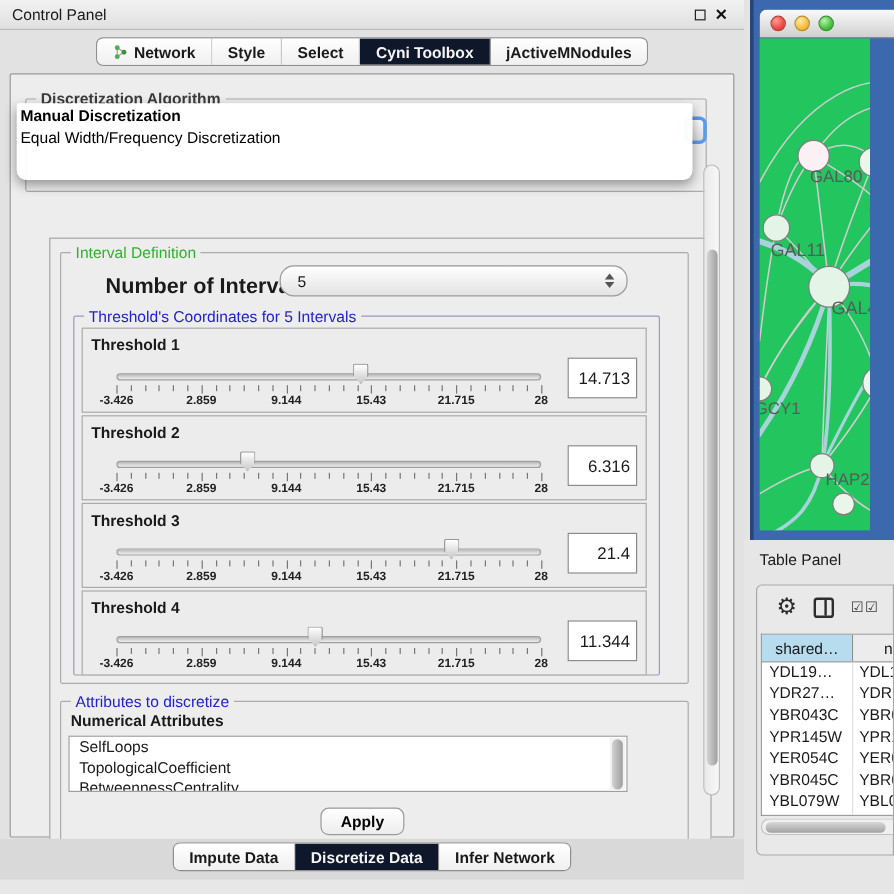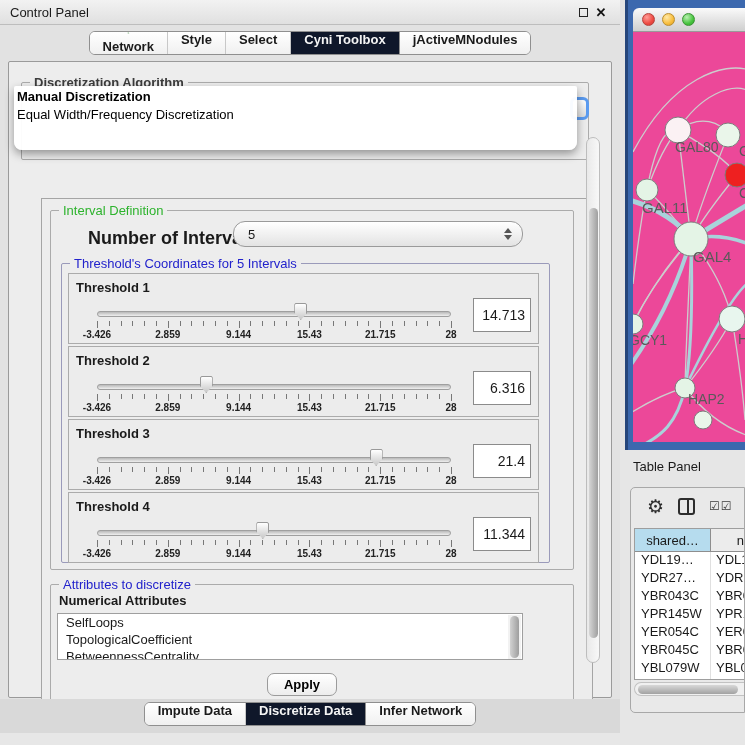--- a/index.html
+++ b/index.html
@@ -14,21 +14,21 @@
     background:linear-gradient(#f2f2f2,#e0e0e0); border-bottom:1px solid #bdbdbd;
     display:flex; align-items:center; padding:0 10px; font-size:13px; }
   .cp-title { flex:1; }
   .win-btn { width:18px; height:18px; display:flex; align-items:center; justify-content:center; cursor:default; }
   .sq-icon { width:9px; height:9px; border:1.5px solid #222; }
   .x-icon { font-size:13px; font-weight:bold; color:#111; }
 
   .tabrow { left:0; top:28px; width:620px; height:30px; display:flex; justify-content:center; align-items:center; }
   .tabgroup { display:flex; border:1px solid #8f8f8f; border-radius:6px; background:#fdfdfd; overflow:hidden; height:24px; }
   .tab { display:flex; align-items:center; gap:5px; padding:0 13px; font-size:13px; font-weight:bold;
-         color:#1a1a1a; border-right:1px solid #c8c8c8; background:linear-gradient(#ffffff,#f0f0f0); white-space:nowrap;flex-direction:column; }
+         color:#1a1a1a; border-right:1px solid #c8c8c8; background:linear-gradient(#ffffff,#f0f0f0); white-space:nowrap; }
   .tab:last-child { border-right:none; }
   .tab.sel { background:#0f172a; color:#f4f4f4; border-right-color:#8e8e8e; }
   .net-icon { width:13px; height:13px; }
 
   .cp-content { left:8px; top:61px; width:604px; height:637px; background:#ededed;
     border:1px solid #9a9a9a; border-radius:2px; }
 
   .group { position:absolute; border:1px solid #ababab; border-radius:2px; }
   .group-title { position:absolute; top:-8px; left:8px; background:#ededed; padding:0 4px;
     font-size:13px; white-space:nowrap; }
@@ -93,21 +93,21 @@
 
   
   .netwin { left:625px; top:0; width:120px; height:450px; background:#3c68ae; border-left:3px solid #27477c; }
   .mac-titlebar { left:633px; top:8px; width:112px; height:24px; border-radius:6px 0 0 0;
     background:linear-gradient(#fafafa,#cfcfcf); border-bottom:1px solid #9a9a9a;
     display:flex; align-items:center; gap:7px; padding-left:9px; }
   .light { width:13px; height:13px; border-radius:50%; }
   .light.red { background:radial-gradient(circle at 35% 30%, #ff9d97, #ee4a42 60%, #c93832); border:1px solid #b5423d; }
   .light.yellow { background:radial-gradient(circle at 35% 30%, #ffe9a8, #f8bd3c 60%, #d49a27); border:1px solid #ba8e2e; }
   .light.green { background:radial-gradient(circle at 35% 30%, #baf0b2, #48c43f 60%, #2fa22a); border:1px solid #3a9334; }
-  .netcanvas { left:633px; top:32px; width:112px; height:410px; background:#ec4899; overflow:hidden; }
+  .netcanvas { left:633px; top:32px; width:92px; height:410px; background:#22c55e; overflow:hidden; }
 
   
   .tp { left:620px; top:450px; width:125px; height:295px; background:#e6e6e6; }
   .tp-titlebar { left:620px; top:452px; width:125px; height:28px; display:flex; align-items:center;
     padding-left:13px; font-size:13px; background:#e6e6e6; }
   .tp-panel { left:630px; top:487px; width:115px; height:226px; background:#e9e9e9;
     border:1px solid #a8a8a8; border-radius:5px 0 0 5px; overflow:hidden; }
   .tp-toolbar { position:absolute; left:0; top:0; width:115px; height:36px; display:flex; align-items:center;
     gap:14px; padding-left:16px; }
   .gear-glyph { font-size:19px; color:#2d2d2d; line-height:1; }

